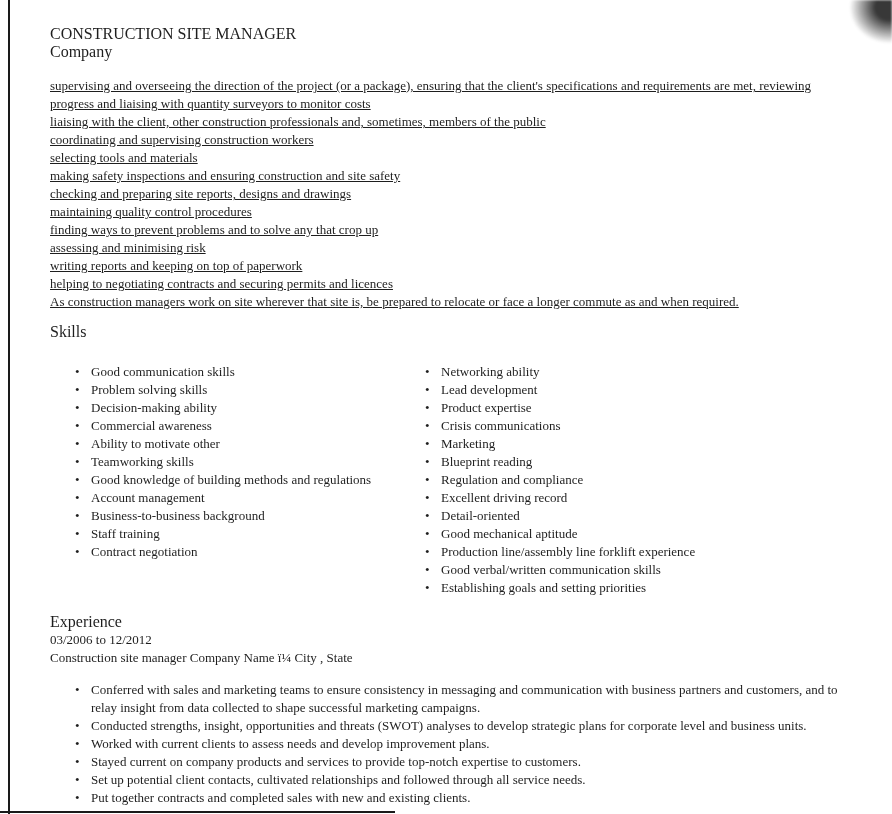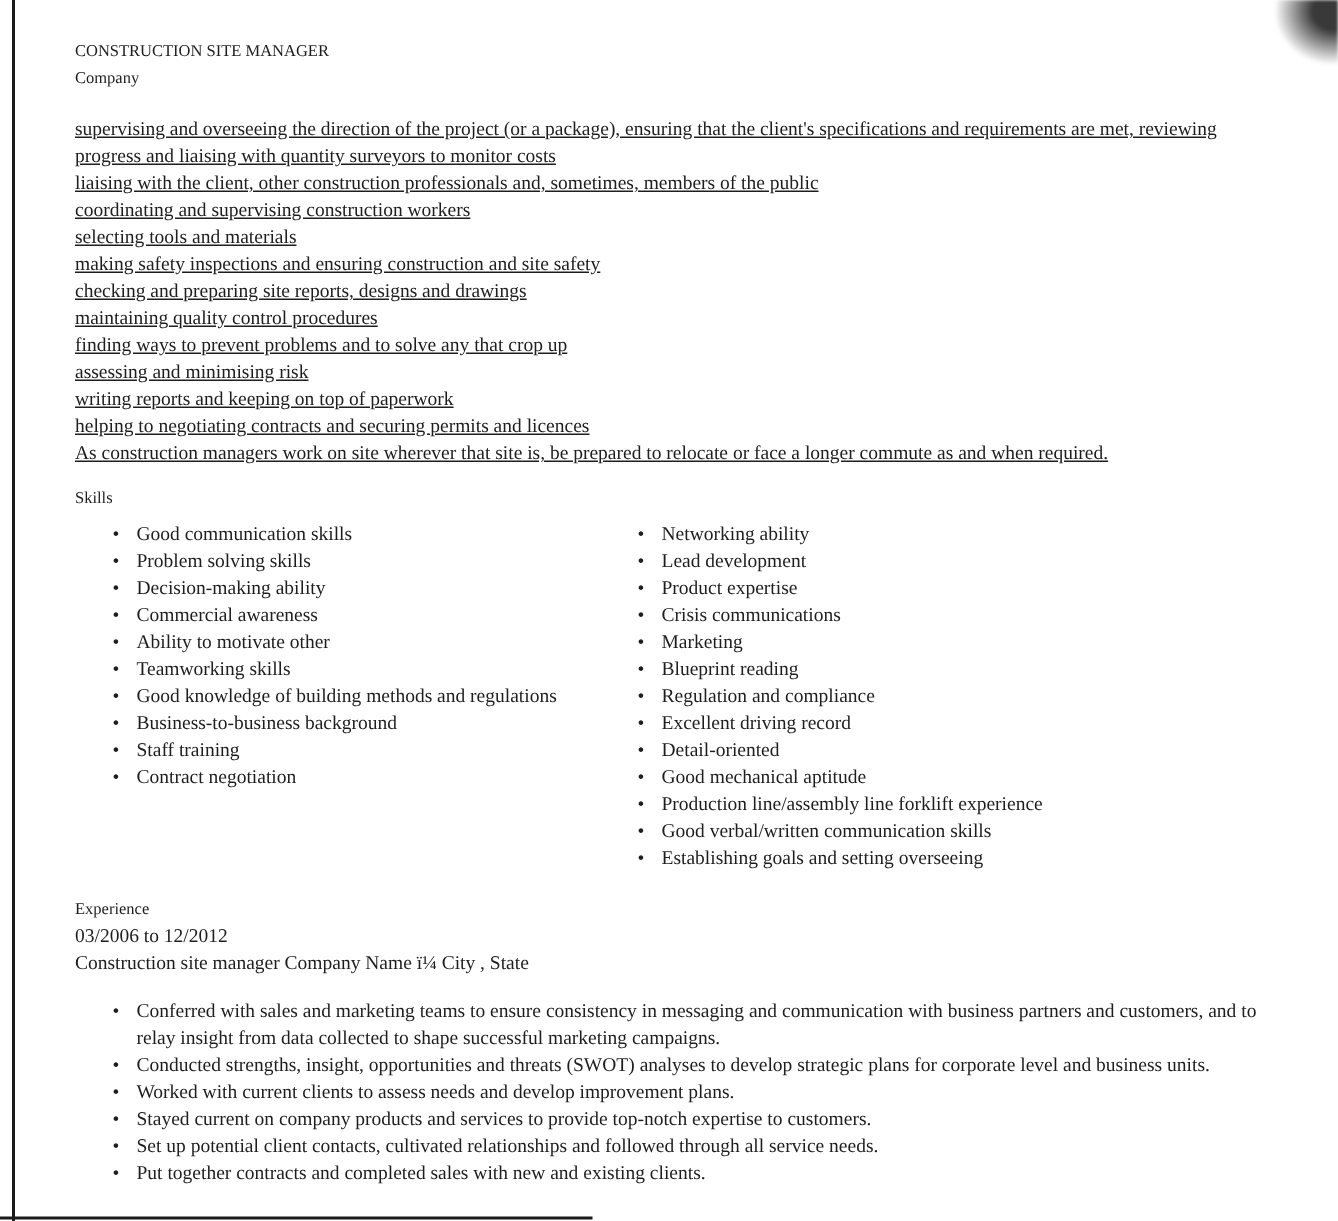--- a/index.html
+++ b/index.html
@@ -31,25 +31,25 @@
     right: 0; top: 0;
     width: 58px; height: 62px;
     background: radial-gradient(55px 50px at 95% 12%, rgba(35,35,35,0.9) 25%, rgba(35,35,35,0) 72%);
     filter: blur(1px);
   }
   .content {
     position: absolute;
     left: 50px; top: 25px;
     width: 797px;
   }
-  h1, h2 { font-size: 11px; font-weight: normal; margin: 0; line-height: 18px; }
+  h1, h2 { font-size: 16px; font-weight: normal; margin: 0; line-height: 18px; }
   .para-block { margin-top: 16px; }
   .para { margin: 0; line-height: 18px; text-decoration: underline; }
   .skills-heading { margin-top: 12px; }
-  .skills-columns { display: flex; margin-top: 6px; }
+  .skills-columns { display: flex; margin-top: 22px; }
   .skills-col { list-style: none; margin: 0; padding: 0 0 0 25px; }
   .skills-col.left  { width: 325px; flex: 0 0 auto; }
   .skills-col.right { flex: 1; }
   li.bullet-item { position: relative; padding-left: 16px; line-height: 18px; }
   li.bullet-item::before { content: "\2022"; position: absolute; left: 0; top: 0; }
   .experience-heading { margin-top: 16px; }
   .exp-line { margin: 0; line-height: 18px; }
   .exp-bullets { list-style: none; margin: 14px 0 0 0; padding: 0 0 0 25px; }
 </style>
 </head>
@@ -105,20 +105,21 @@
 
           <li class="bullet-item">Commercial awareness</li>
 
           <li class="bullet-item">Ability to motivate other</li>
 
           <li class="bullet-item">Teamworking skills</li>
 
           <li class="bullet-item">Good knowledge of building methods and regulations</li>
 
 
+          <li class="bullet-item">Account management</li>
 
           <li class="bullet-item">Business-to-business background</li>
 
 
           <li class="bullet-item">Staff training</li>
 
           <li class="bullet-item">Contract negotiation</li>
         </ul>
       <ul class="skills-col right">
 
@@ -139,21 +140,21 @@
           <li class="bullet-item">Excellent driving record</li>
 
           <li class="bullet-item">Detail-oriented</li>
 
           <li class="bullet-item">Good mechanical aptitude</li>
 
           <li class="bullet-item">Production line/assembly line forklift experience</li>
 
           <li class="bullet-item">Good verbal/written communication skills</li>
 
-          <li class="bullet-item">Establishing goals and setting overseeing</li>
+          <li class="bullet-item">Establishing goals and setting priorities</li>
         </ul>
     </div>
 
     <h2 class="experience-heading">Experience</h2>
     <p class="exp-line">03/2006 to 12/2012</p>
     <p class="exp-line">Construction site manager Company Name ï¼ City , State</p>
 
     <ul class="exp-bullets">
 
         <li class="bullet-item">Conferred with sales and marketing teams to ensure consistency in messaging and communication with business partners and customers, and to relay insight from data collected to shape successful marketing campaigns.</li>

